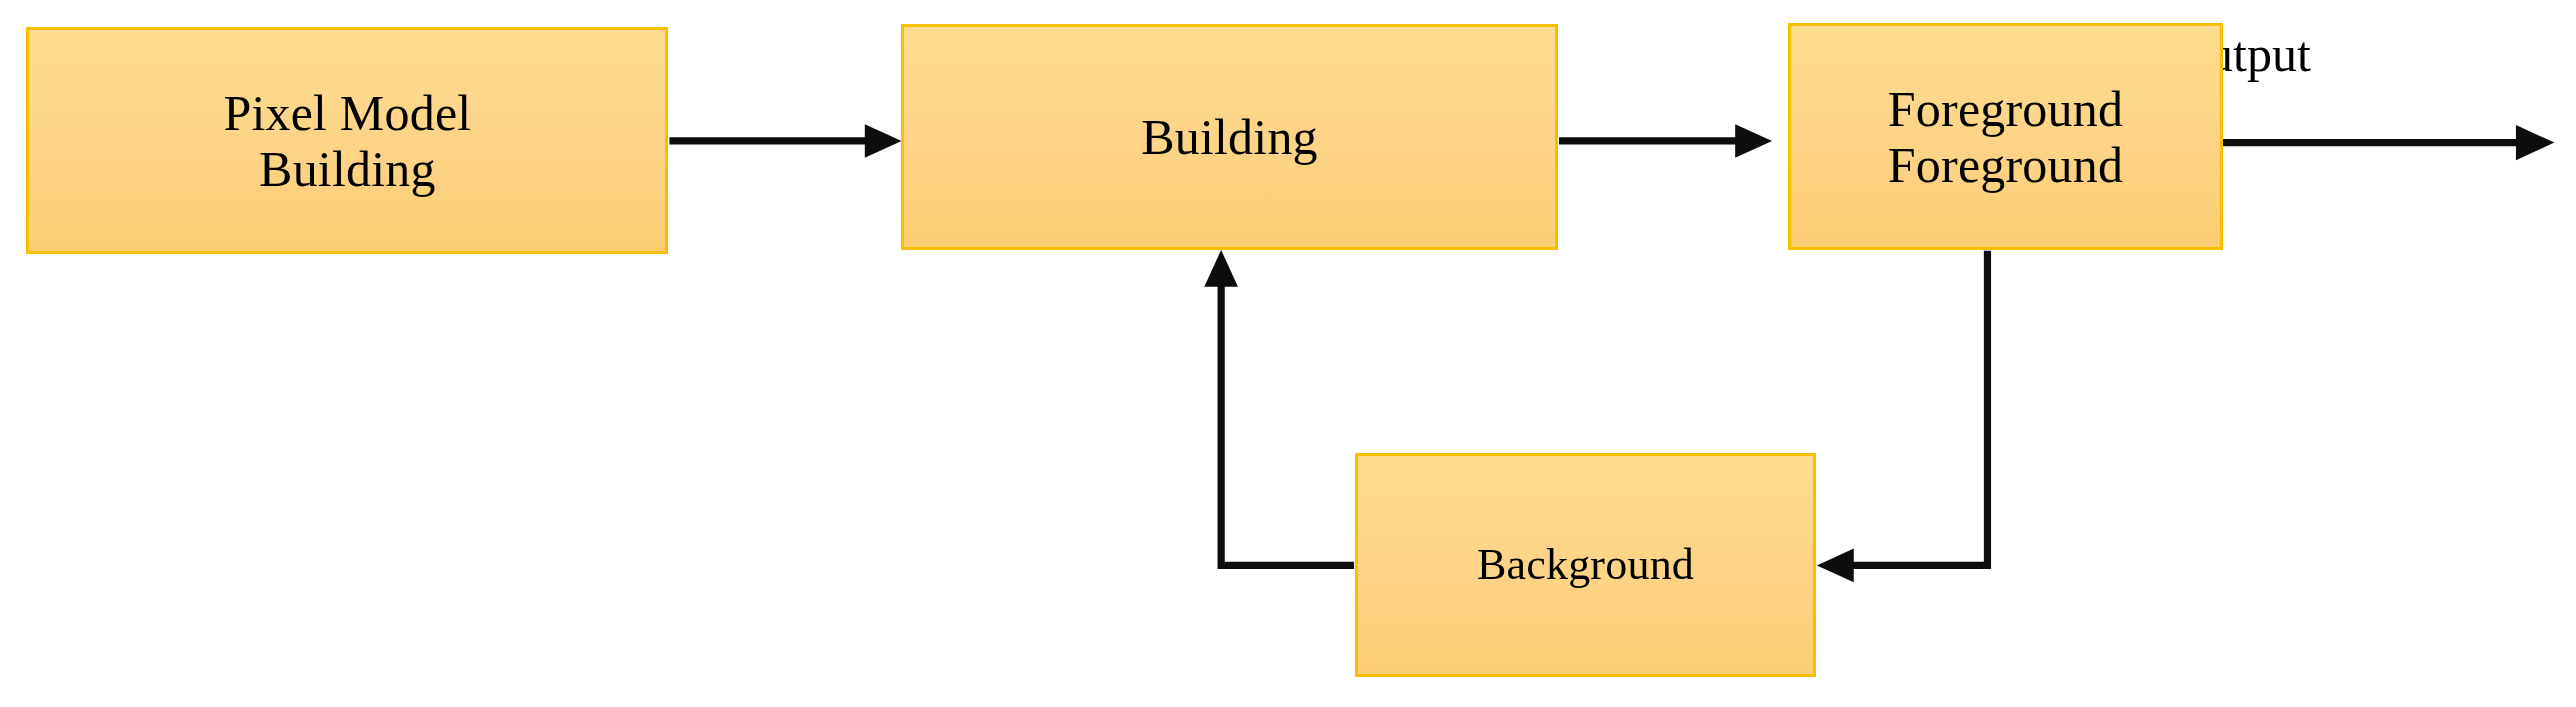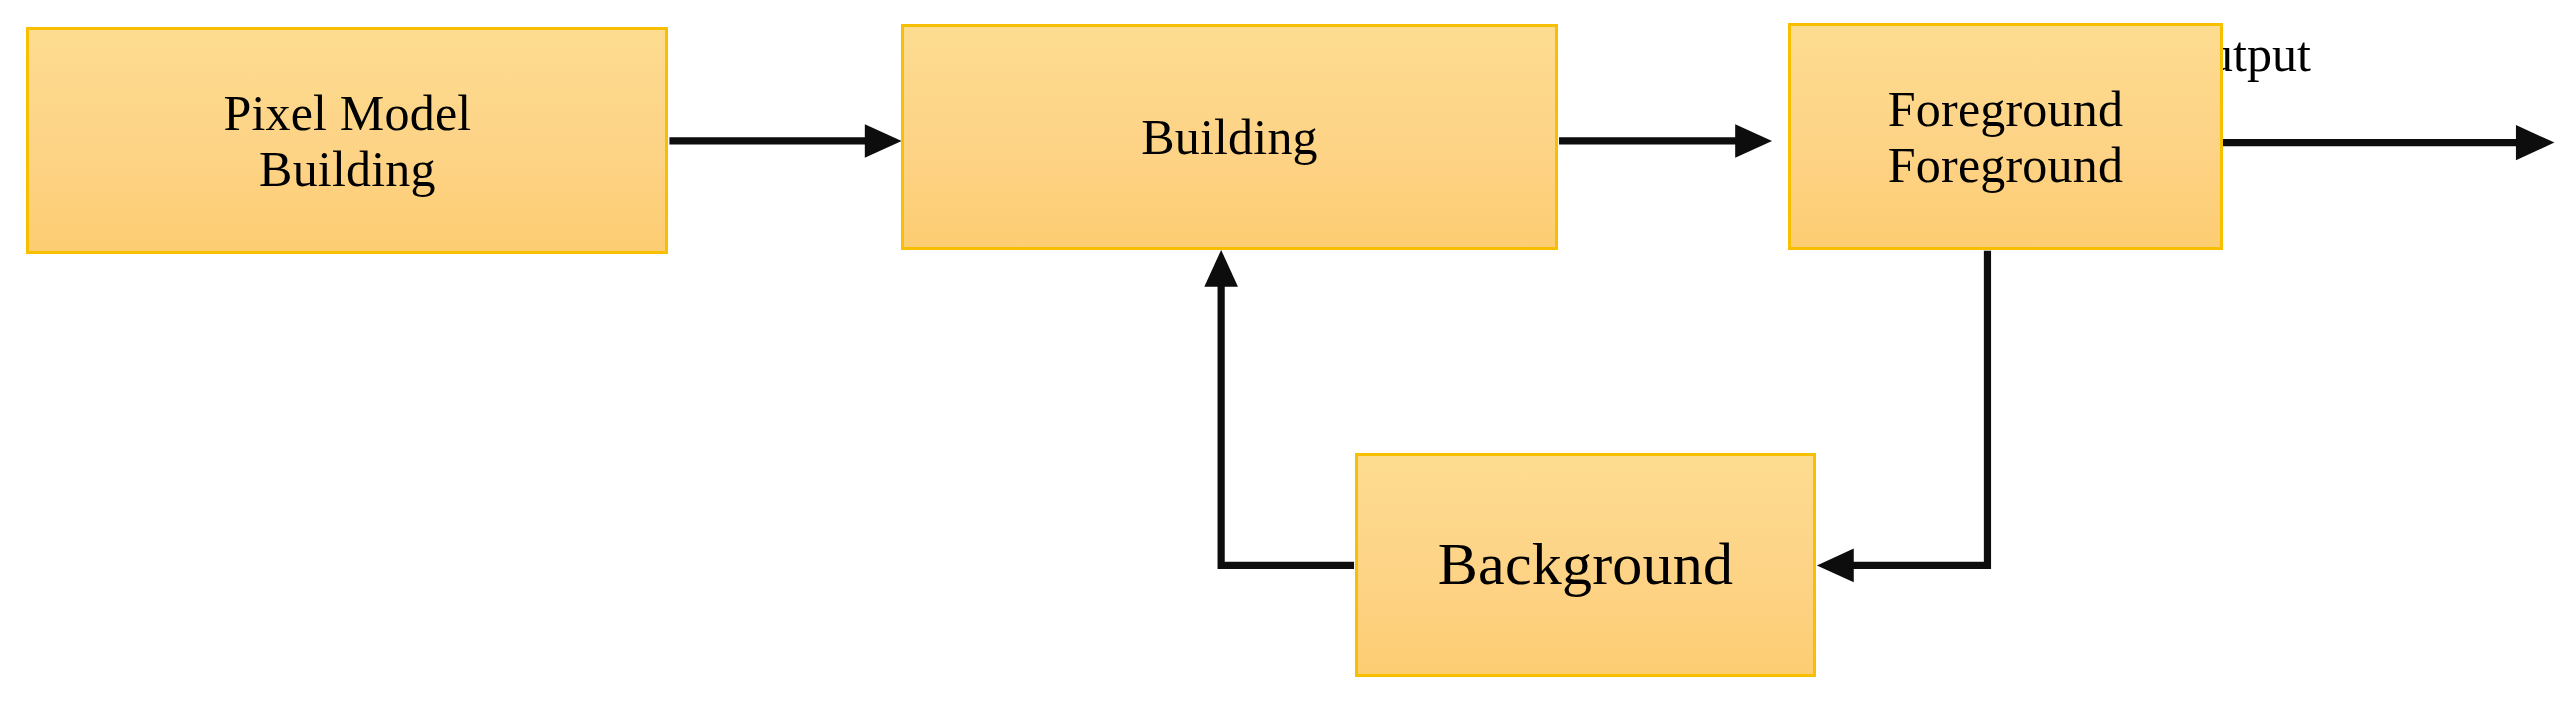--- a/index.html
+++ b/index.html
@@ -45,21 +45,21 @@
     left: 901px; top: 24px;  width: 657px; height: 226px;
     font-size: 50px;
   }
   #node-foreground-detection {
     left: 1771px; top: 23px;  width: 435px; height: 227px;
     font-size: 50px;
     margin-left: 17px;
   }
   #node-background-update {
     left: 1355px; top: 453px; width: 461px; height: 224px;
-    font-size: 60px;
+    font-size: 44px;
   }
 
   .edge-svg {
     position: absolute;
     left: 0; top: 0;
     width: 2576px;
     height: 708px;
     pointer-events: none;
     overflow: visible;
   }

